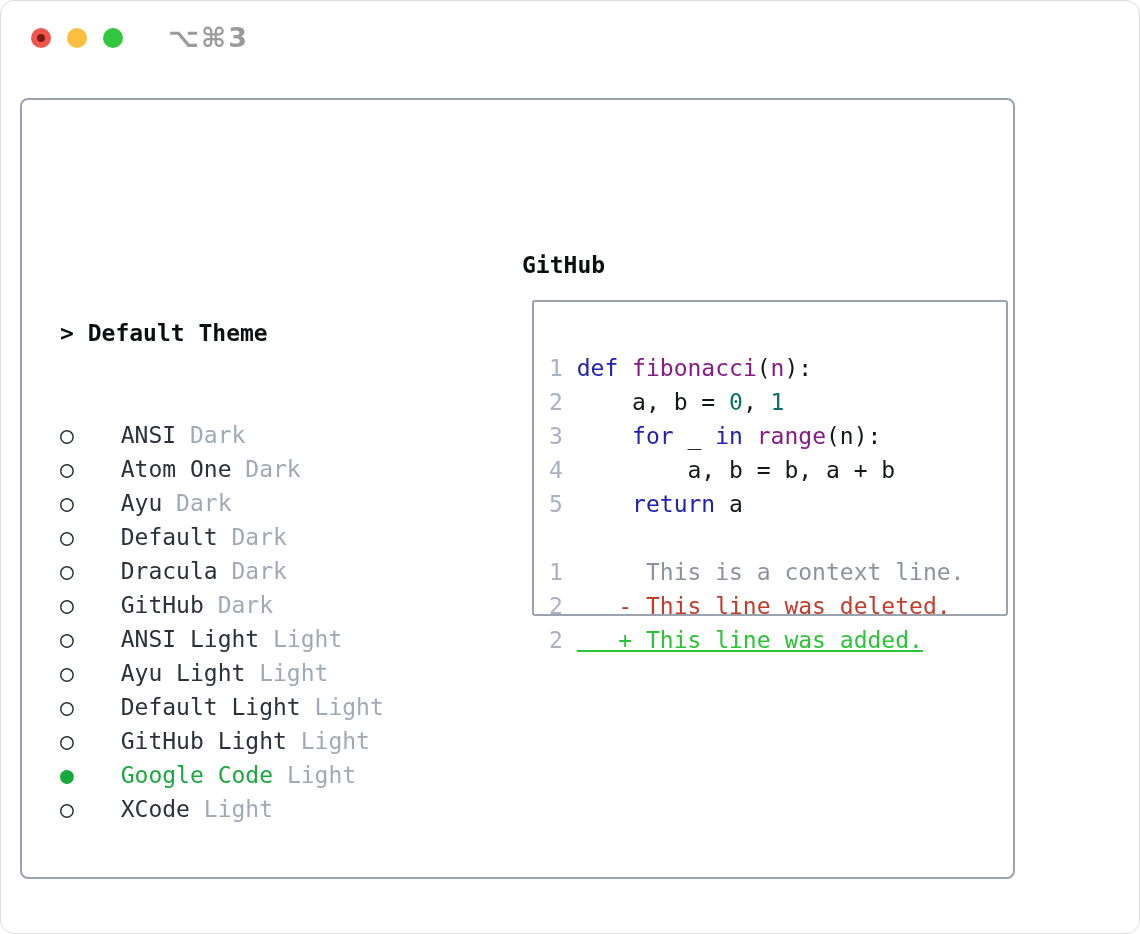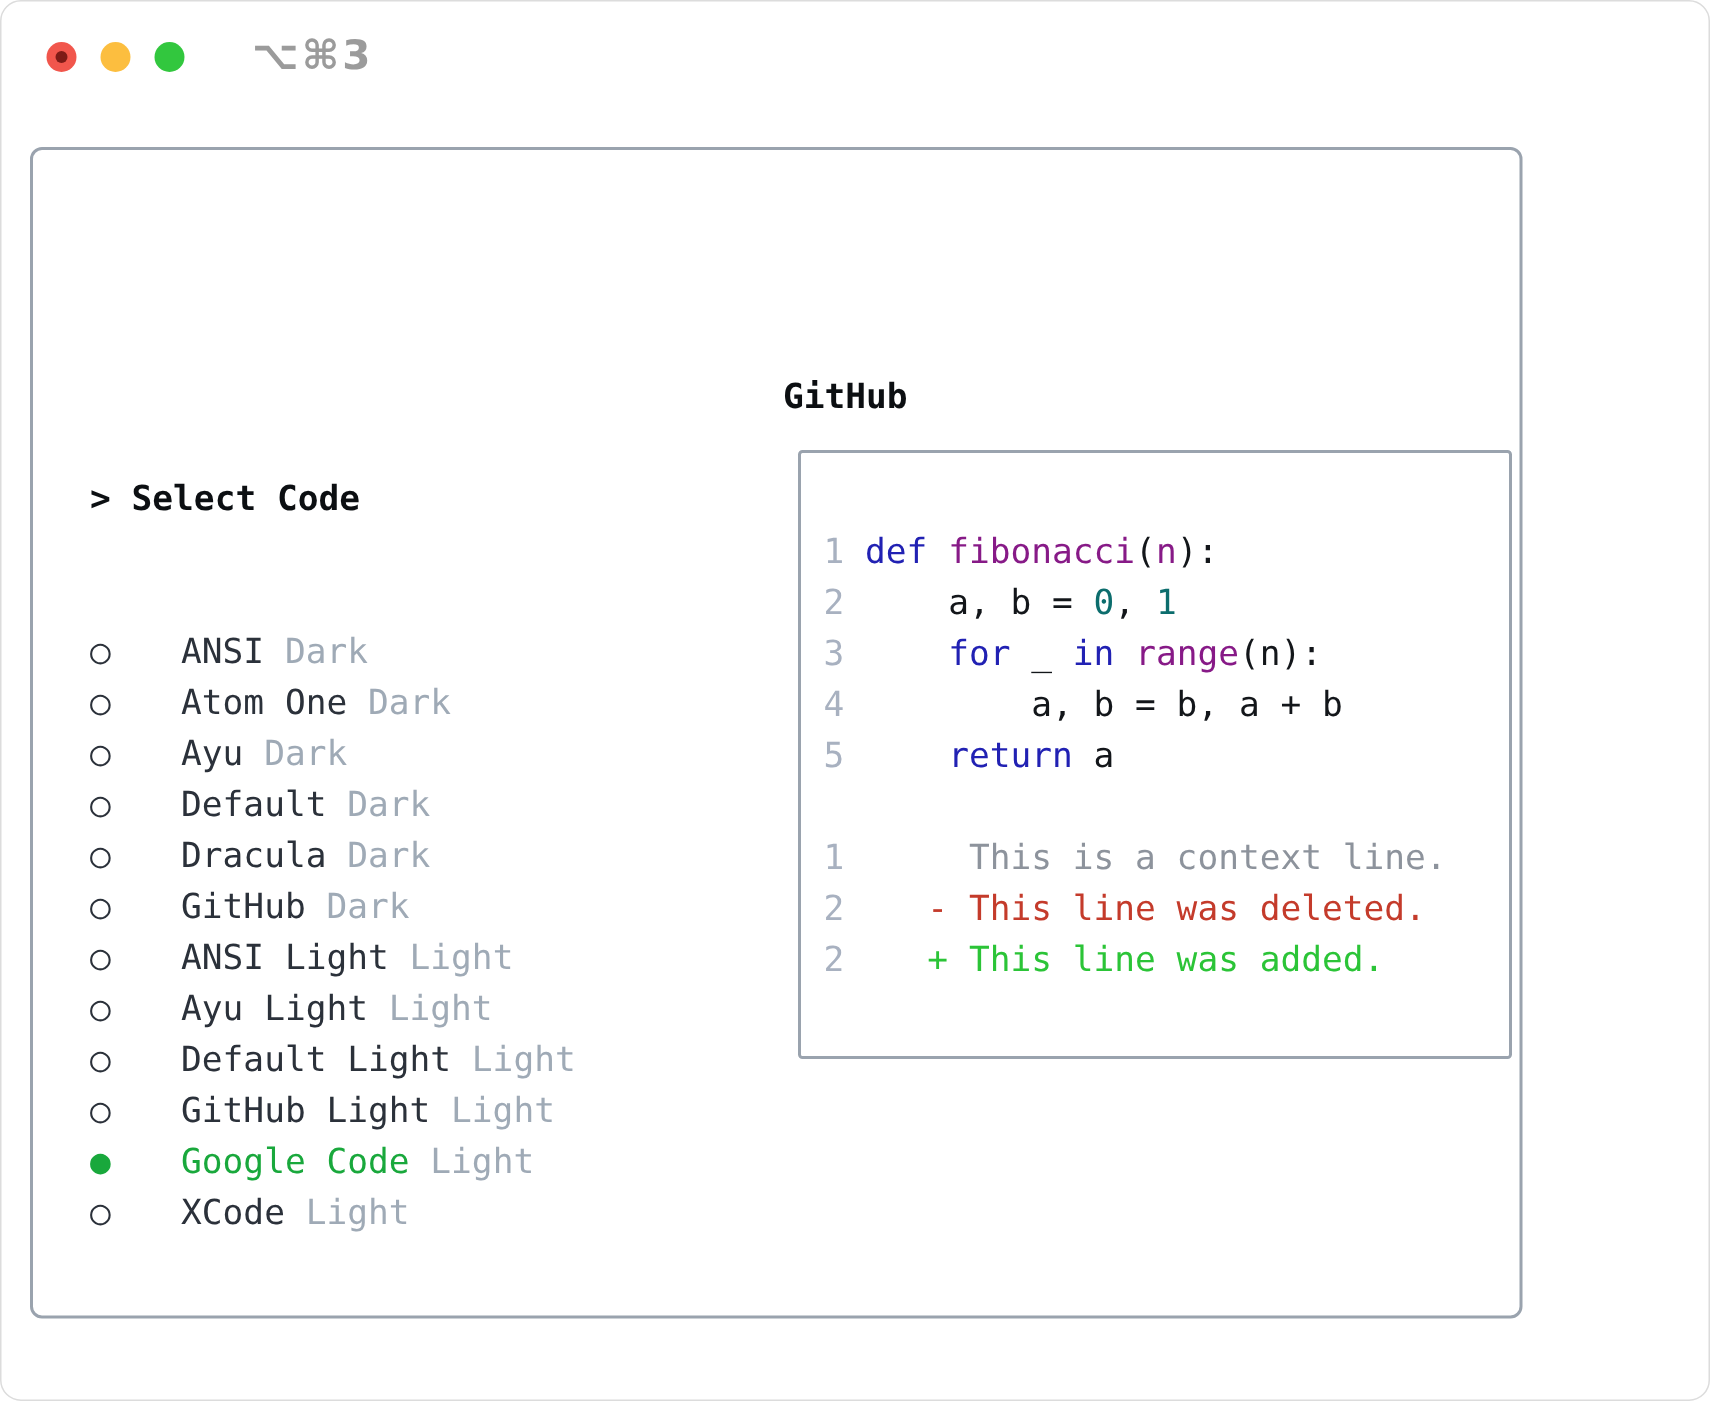--- a/index.html
+++ b/index.html
@@ -22,51 +22,51 @@
   .line{height:34px;}
   .hdr{font-weight:bold;color:var(--ink);}
   .marker{display:inline-block;}
   .marker.bold{font-weight:bold;color:var(--ink);}
   .item-name{color:var(--item);margin-left:33px;}
   .variant{color:var(--muted);margin-top:24px;}
   .selected .item-name,.selected .marker{color:var(--accent);}
 
   
   .preview-header{position:absolute;left:500px;top:148px;font-size:23px;line-height:34px;font-weight:bold;color:var(--ink);white-space:pre;}
-  .preview-box{position:absolute;left:510px;top:200px;width:476px;height:406px;border:2px solid var(--border);border-radius:3px;box-sizing:border-box;padding-left:19px;}
+  .preview-box{position:absolute;left:510px;top:200px;width:476px;height:316px;border:2px solid var(--border);border-radius:3px;box-sizing:border-box;padding-left:19px;}
   .code{position:absolute;left:15px;top:49px;font-size:23px;line-height:34px;white-space:pre;}
   .code-line{height:34px;}
   .seg-num{color:var(--num);}
   .seg-kw{color:var(--kw);}
   .seg-fn{color:var(--fn);}
   .seg-lit{color:var(--lit);}
   .seg-pln{color:var(--pln);}
   .seg-ctx{color:var(--ctx);}
   .seg-del{color:var(--del);}
-  .seg-add{color:var(--add);}
+  .seg-add{color:var(--add);text-decoration:underline;}
 </style>
 </head>
 <body>
 
 <div class="stage">
   <div class="window">
 
     <div class="titlebar">
       <div class="light red">
         <div class="innerdot"></div>
       </div>
       <div class="light yellow"></div>
       <div class="light green"></div>
       <div class="title">⌥⌘3</div>
     </div>
 
     <div class="panel">
 
       <div class="left-col">
-        <div class="line"><span class="marker bold">&gt; </span><span class="hdr">Select Code</span></div>
+        <div class="line"><span class="marker bold">&gt; </span><span class="hdr">Default Theme</span></div>
         <div id="theme-list"><div class="line"><span class="marker">○ </span><span class="item-name">ANSI</span><span class="variant"> Dark</span></div><div class="line"><span class="marker">○ </span><span class="item-name">Atom One</span><span class="variant"> Dark</span></div><div class="line"><span class="marker">○ </span><span class="item-name">Ayu</span><span class="variant"> Dark</span></div><div class="line"><span class="marker">○ </span><span class="item-name">Default</span><span class="variant"> Dark</span></div><div class="line"><span class="marker">○ </span><span class="item-name">Dracula</span><span class="variant"> Dark</span></div><div class="line"><span class="marker">○ </span><span class="item-name">GitHub</span><span class="variant"> Dark</span></div><div class="line"><span class="marker">○ </span><span class="item-name">ANSI Light</span><span class="variant"> Light</span></div><div class="line"><span class="marker">○ </span><span class="item-name">Ayu Light</span><span class="variant"> Light</span></div><div class="line"><span class="marker">○ </span><span class="item-name">Default Light</span><span class="variant"> Light</span></div><div class="line"><span class="marker">○ </span><span class="item-name">GitHub Light</span><span class="variant"> Light</span></div><div class="line selected"><span class="marker">● </span><span class="item-name">Google Code</span><span class="variant"> Light</span></div><div class="line"><span class="marker">○ </span><span class="item-name">XCode</span><span class="variant"> Light</span></div></div>
         <div class="line">&nbsp;</div>
         
         
         
         
         
       </div>
 
       <div class="preview-header">GitHub</div>

